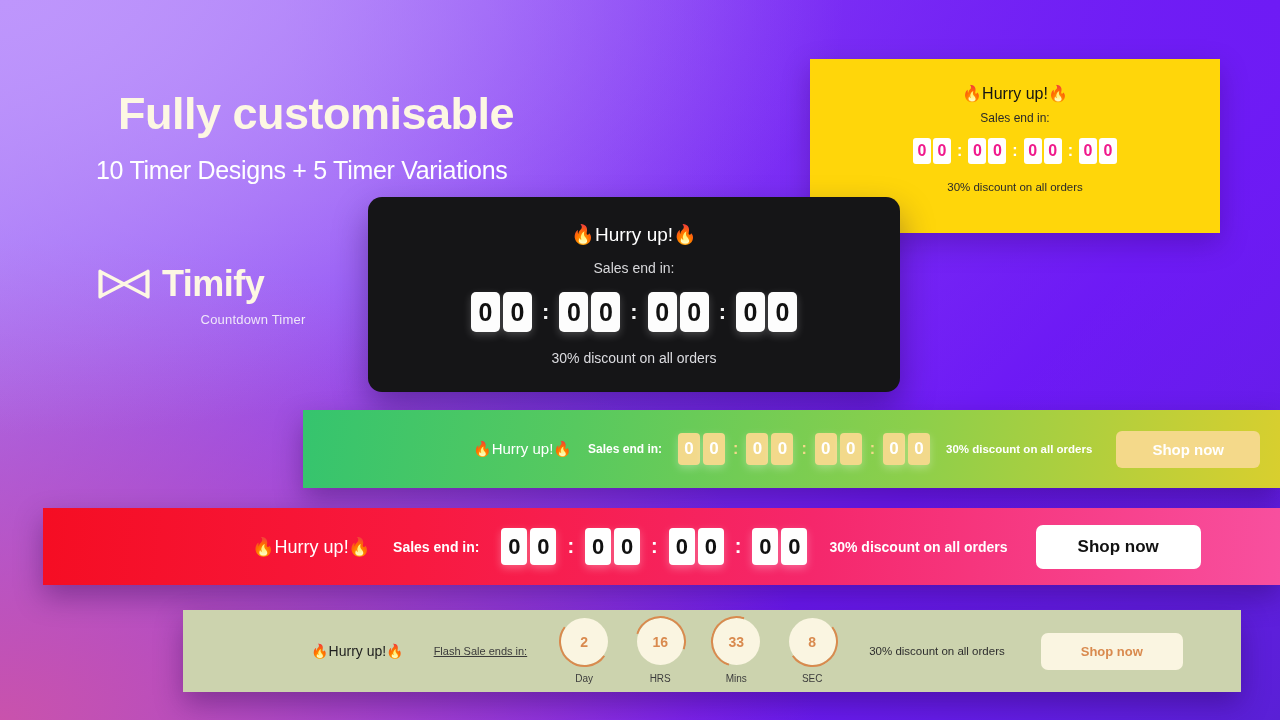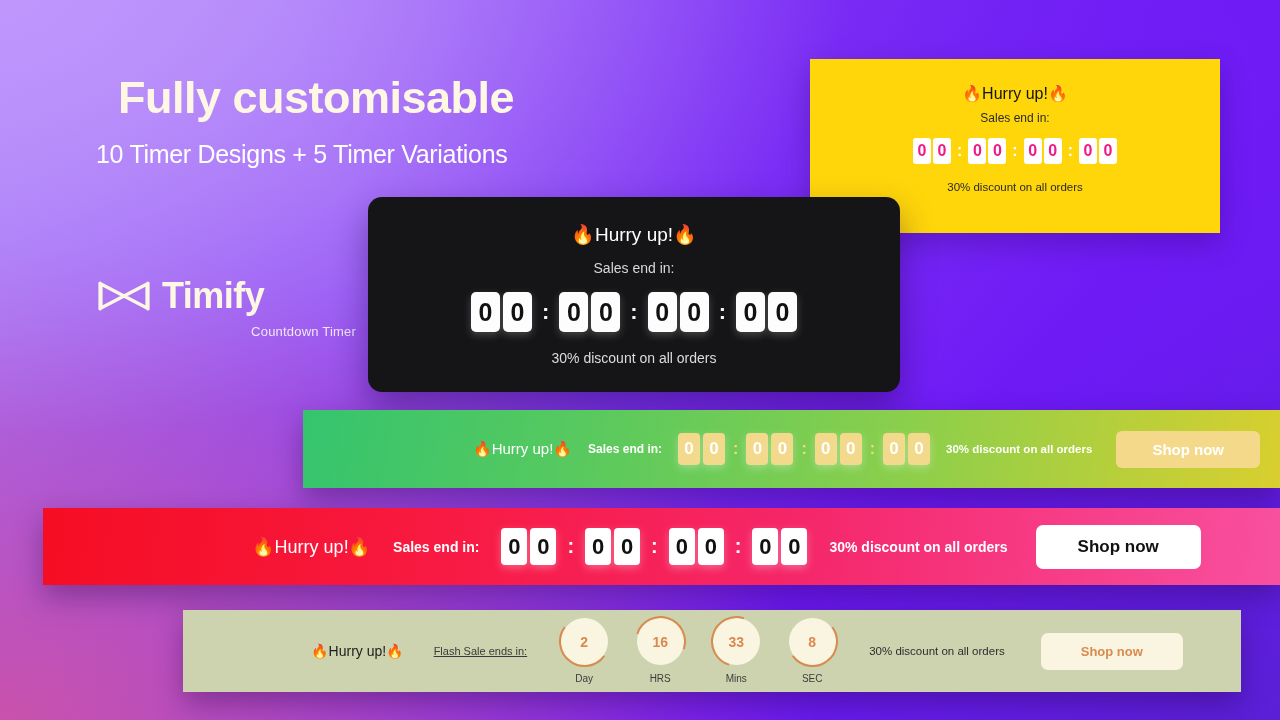--- a/index.html
+++ b/index.html
@@ -23,21 +23,21 @@
       radial-gradient(120% 110% at 0% 0%, rgba(190,150,252,1) 0%, rgba(190,150,252,0) 55%),
       radial-gradient(110% 115% at 0% 100%, rgba(201,82,172,1) 0%, rgba(201,82,172,0) 58%),
       radial-gradient(130% 130% at 100% 0%, rgba(110,27,245,1) 0%, rgba(110,27,245,0) 60%),
       linear-gradient(135deg, #b48cf8 0%, #8b45f3 40%, #6d19f5 70%, #5a20d6 100%);
   }
 
   
   #headline-block {
     position: absolute;
     left: 96px;
-    top: 72px;
+    top: 88px;
     width: 620px;
   }
   #page-title {
     margin: 0;
     font-size: 45px;
     font-weight: bold;
     letter-spacing: -0.5px;
     color: #fdf7e3;
     line-height: 1.15;
     padding-left: 22px;
@@ -47,41 +47,41 @@
     font-size: 25px;
     font-weight: normal;
     color: #ffffff;
     letter-spacing: -0.3px;
   }
 
   
   #logo-block {
     position: absolute;
     left: 96px;
-    top: 278px;
+    top: 266px;
     width: 260px;
   }
   #logo-row {
     display: flex;
     align-items: center;
     gap: 10px;
   }
   #logo-icon { display:block; }
   #logo-wordmark {
     font-size: 36px;
     font-weight: bold;
     color: #fdf7e3;
     letter-spacing: -0.5px;
     line-height: 1;
   }
   #logo-tagline {
     margin-top: 10px;
     font-size: 13px;
     color: #efe6f9;
-    text-align: right;
+    text-align: center;
     padding-left: 54px;
     letter-spacing: 0.2px;
   }
 
   
   .hurry {
     font-weight: normal;
     white-space: nowrap;
   }
   .flame { font-style: normal; }

